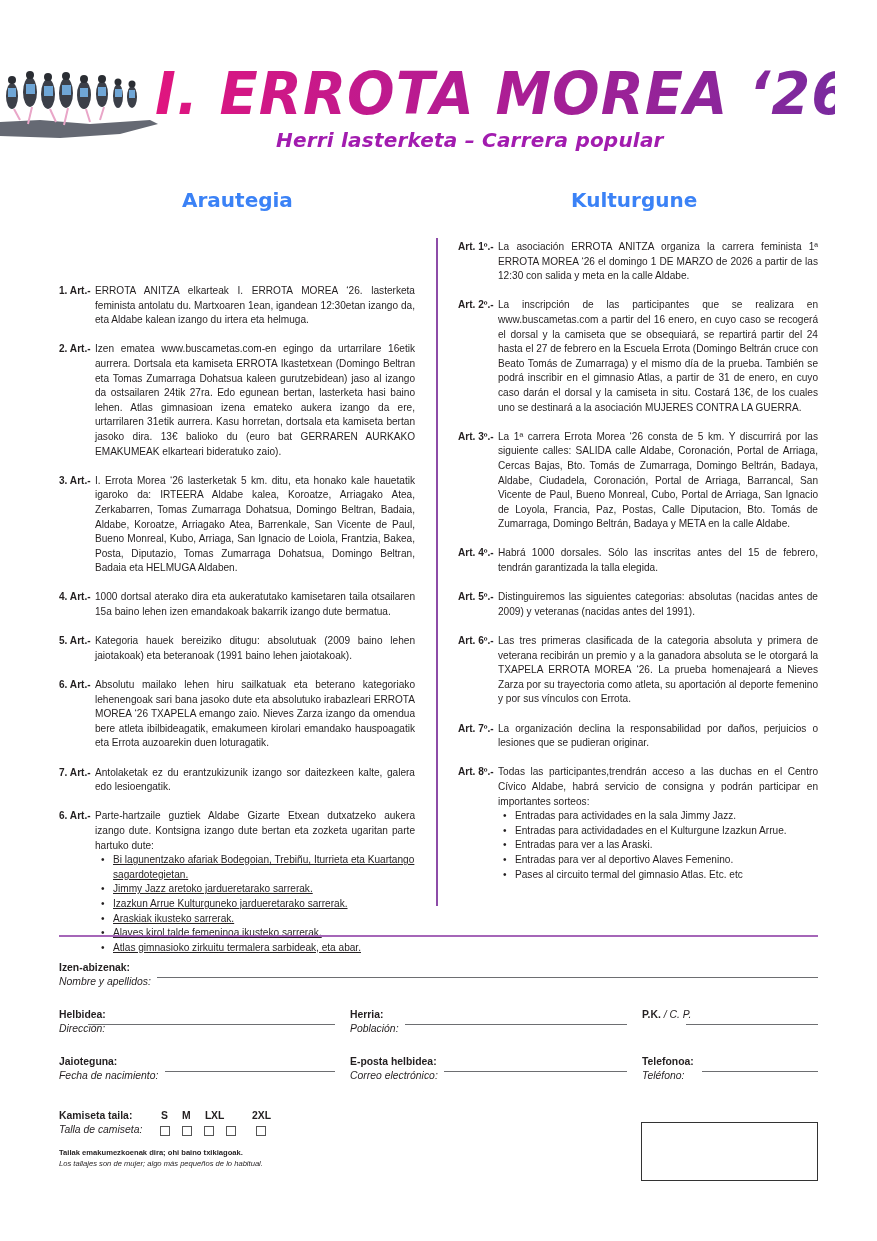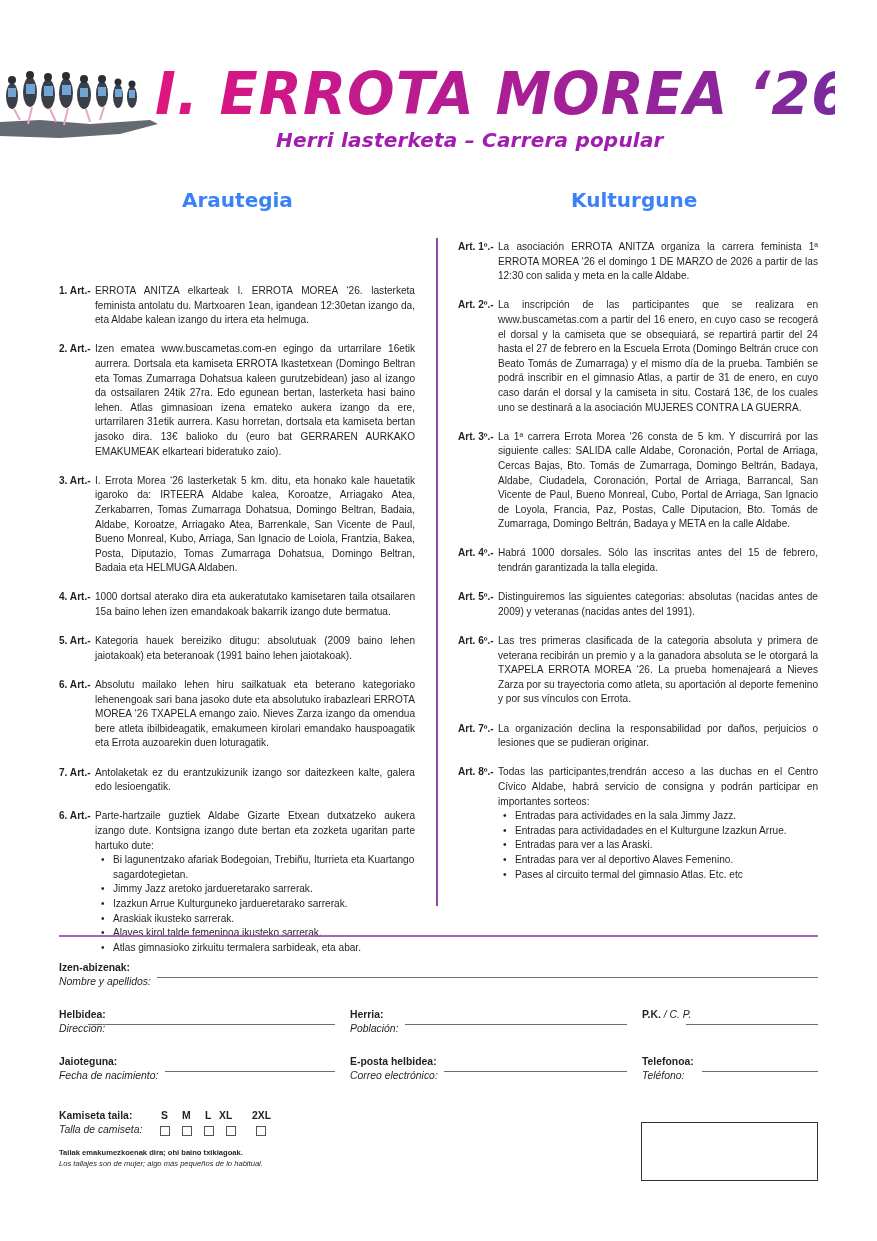--- a/index.html
+++ b/index.html
@@ -31,21 +31,21 @@
   .col.left { left: 59px; margin-top: 44px; }
   .col.right { left: 458px; width: 360px; }
   .art { position: relative; margin-bottom: 14.6px; text-align: justify; }
   .art .lbl { font-weight: bold; position: absolute; left: 0; top: 0; white-space: nowrap; }
   .art .txt { display: block; }
   .col.left .art .txt { padding-left: 36px; text-indent: 0; }
   .col.right .art .txt { padding-left: 40px; }
   .bul { list-style: none; margin: 0; padding: 0 0 0 0; }
   .bul li { position: relative; padding-left: 14px; text-align: left; }
   .bul li::before { content: "•"; position: absolute; left: 2px; top: 0; }
-  .col.left .bul { padding-left: 40px; }
+  .col.left .bul { padding-left: 40px; text-decoration: underline; }
   .col.right .bul { padding-left: 43px; }
 
   
   .f-lbl { position: absolute; font-size: 10.4px; font-weight: bold; white-space: nowrap; }
   .f-sub { position: absolute; font-size: 10.4px; font-style: italic; white-space: nowrap; }
   .f-line { position: absolute; height: 1px; background: #6d6e71; }
 
   .size-lbl { position: absolute; top: 1110px; font-size: 10.4px; font-weight: bold; }
   .size-box { position: absolute; top: 1126px; width: 8px; height: 8px; border: 1px solid #555; background: #fff; }
 
@@ -223,21 +223,21 @@
 <div class="f-lbl" style="left:642px; top:1056px;">Telefonoa:</div>
 <div class="f-sub" style="left:642px; top:1070px;">Teléfono:</div>
 <div class="f-line" style="left:702px; top:1071px; width:116px;"></div>
 
 <div class="f-lbl" style="left:59px; top:1110px;">Kamiseta taila:</div>
 <div class="f-sub" style="left:59px; top:1124px;">Talla de camiseta:</div>
 
 <div class="size-lbl" style="left:161px;">S</div>
 <div class="size-lbl" style="left:182px;">M</div>
 <div class="size-lbl" style="left:205px;">L</div>
-<div class="size-lbl" style="left:219px;">XL</div>
+<div class="size-lbl" style="left:211px;">XL</div>
 <div class="size-lbl" style="left:252px;">2XL</div>
 
 <div class="size-box" style="left:160px;"></div>
 <div class="size-box" style="left:182px;"></div>
 <div class="size-box" style="left:204px;"></div>
 <div class="size-box" style="left:226px;"></div>
 <div class="size-box" style="left:256px;"></div>
 
 <div class="note-b">Tailak emakumezkoenak dira; ohi baino txikiagoak.</div>
 <div class="note-i">Los tallajes son de mujer; algo más pequeños de lo habitual.</div>

